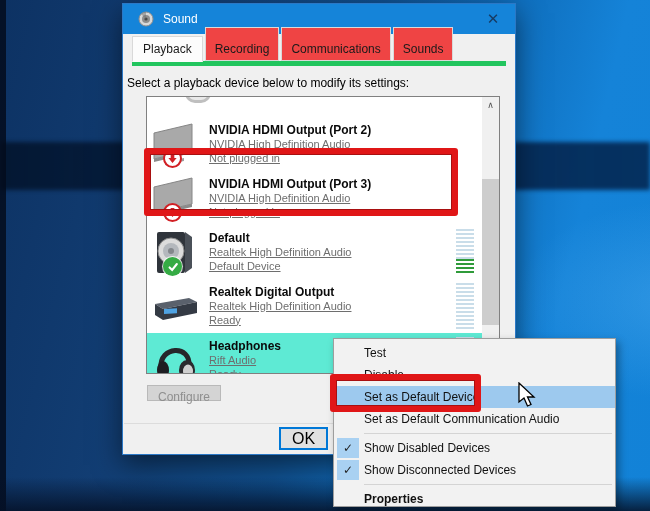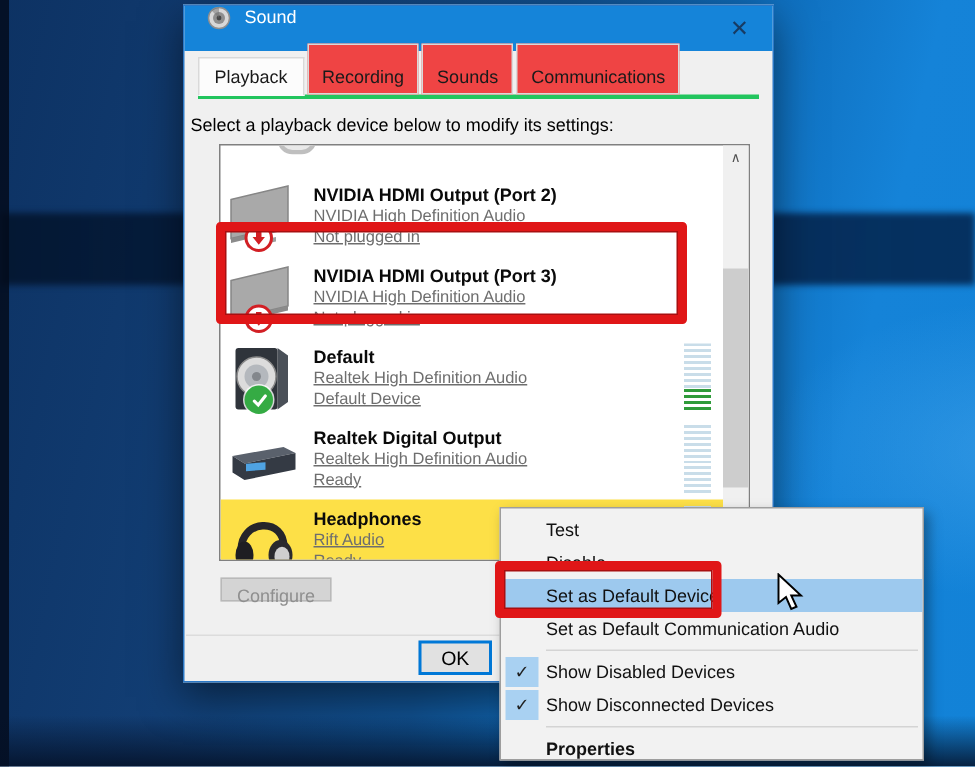--- a/index.html
+++ b/index.html
@@ -15,43 +15,43 @@
   .wall-left { left:0; top:0; bottom:0; width:6px; background:rgba(3,12,28,.85); }
   .wall-bottom { left:0; right:0; bottom:0; height:34px;
        background:linear-gradient(to top,rgba(4,16,38,.85),rgba(4,16,38,0)); }
   .wall-beam { right:0; top:200px; width:140px; height:200px;
        background:radial-gradient(ellipse at 120% 50%,rgba(90,180,245,.38),rgba(90,180,245,0) 70%); }
 
   
   .dialog { left:122px; top:3px; width:394px; height:452px; background:#f0f0f0;
        border:1px solid #2b78c6; box-shadow:0 10px 26px rgba(0,0,0,.5); z-index:10; }
   .titlebar { position:absolute; left:0; top:0; right:0; height:30px; background:#1584d9;
-       display:flex; padding-left:15px; }
+       display:flex; align-items:center; padding-left:15px; }
   .title-text { color:#ffffff; font-size:12px; margin-left:9px; }
   .close-btn { position:absolute; right:6px; top:3px; width:32px; height:24px; display:flex;
        align-items:center; justify-content:center; color:#173b63; font-size:15px; cursor:default; }
 
   
   .tabstrip { position:absolute; left:9px; top:37px; right:9px; height:25px;
-       border-bottom:3px solid #22c55e; display:flex; align-items:flex-end; }
+       border-bottom:5px solid #22c55e; display:flex; align-items:flex-end; }
   .tab { font-size:12px; color:#1a1a1a; background:#ef4444; border:1px solid #d9d9d9;
        padding:14px 9px 4px; margin-right:2px; }
   .tab.active { background:#fcfcfc; border-bottom:1px solid #fcfcfc; padding:5px 10px;
        margin-bottom:-1px; }
 
   .instruction { position:absolute; left:4px; top:72px; font-size:12px; color:#000; }
 
   
   .listbox { position:absolute; left:23px; top:92px; width:354px; height:278px;
        background:#ffffff; border:1px solid #808080; }
   .rows { position:absolute; left:0; top:0; bottom:0; right:17px; overflow:hidden; padding-top:20px; }
   .remnant { position:absolute; left:38px; top:-4px; width:26px; height:10px;
        border:3px solid #bfbfbf; border-top:none; border-radius:0 0 14px 14px; background:#e9e9e9; }
   .device-row { height:54px; display:flex; align-items:center; padding-left:4px; position:relative; }
-  .device-row.selected { background:#fde047; }
+  .device-row.selected { background:#5eead4; }
   .icon-cell { width:58px; height:48px; position:relative; flex:0 0 58px; }
   .badge { position:absolute; left:12px; bottom:0px; width:19px; height:19px; border-radius:50%;
        display:flex; align-items:center; justify-content:center; }
   .badge.red { background:#ffffff; border:2px solid #d21f24; }
   .badge.green { background:#35ab44; box-shadow:0 0 0 1px rgba(255,255,255,.8); }
   .dev-text { line-height:13px; }
   .dev-name { font-size:12px; font-weight:600; color:#0a0a0a; }
   .dev-sub  { font-size:11px; color:#6e6e6e; margin-top:1px;text-decoration:underline; }
   .meter { margin-left:auto; margin-right:8px; width:18px; height:46px; flex:0 0 18px; }
   .meter .seg-idle { width:100%;
@@ -64,21 +64,21 @@
   .sb-up { height:16px; display:flex; align-items:center; justify-content:center;
        font-size:9px; color:#505050; }
   .sb-thumb { position:absolute; left:0; top:82px; width:17px; height:146px; background:#cdcdcd; }
 
   
   .configure-btn { position:absolute; left:24px; top:381px; width:74px; height:16px;
        background:#d4d4d4; border:1px solid #b9b9b9; color:#8f8f8f; font-size:12px; text-align:center;
        line-height:22px; }
   .footer-line { position:absolute; left:1px; right:1px; top:419px; border-top:1px solid #dcdcdc; }
   .ok-btn { position:absolute; left:156px; top:423px; width:49px; height:23px; background:#e1e1e1;
-       border:2px solid #0078d7; font-size:13px; color:#000; text-align:center; line-height:19px; }
+       border:2px solid #0078d7; font-size:16px; color:#000; text-align:center; line-height:19px; }
 
   
   .menu { left:333px; top:338px; width:283px; height:169px; background:#f2f2f2;
        border:1px solid #9e9e9e; box-shadow:3px 4px 8px rgba(0,0,0,.35); z-index:40; padding-top:3px; }
   .menu-item { position:relative; height:22px; line-height:22px; padding-left:30px;
        font-size:12px; color:#111; }
   .menu-item.highlight { background:#9dc9ee; }
   .menu-item.bold { font-weight:700; }
   .menu-check { position:absolute; left:3px; top:1px; width:22px; height:20px; background:#a9d1f2;
        color:#1f1f1f; font-size:12px; text-align:center; line-height:20px; }
@@ -108,22 +108,22 @@
       <circle cx="8" cy="8" r="1.6" fill="#474747"></circle>
       <path d="M3 3 A7 7 0 0 1 8 1 L8 8 Z" fill="#6f6f6f" opacity=".5"></path>
     </svg>
     <span class="title-text">Sound</span>
     <div class="close-btn">✕</div>
   </div>
 
   <div class="tabstrip">
     <div class="tab active">Playback</div>
     <div class="tab">Recording</div>
+    <div class="tab">Communications</div>
     <div class="tab">Sounds</div>
-    <div class="tab">Communications</div>
   </div>
 
   <div class="instruction">Select a playback device below to modify its settings:</div>
 
   <div class="listbox">
     <div class="rows">
       <div class="remnant"></div>
 
       <div class="device-row">
         <div class="icon-cell">

